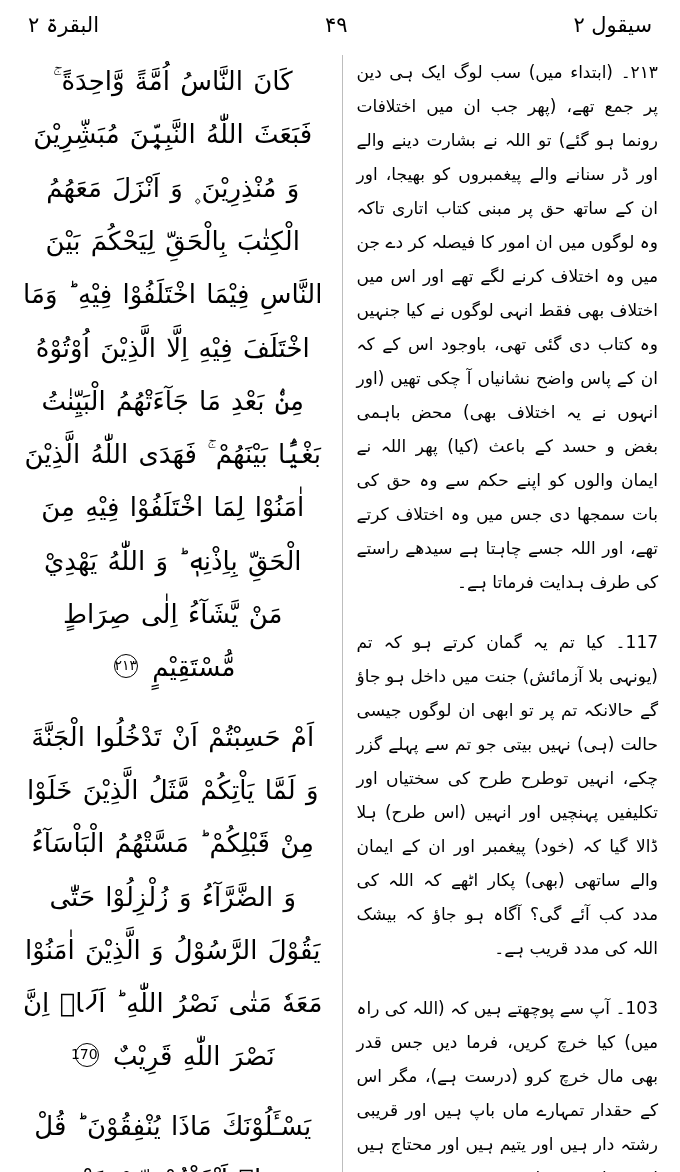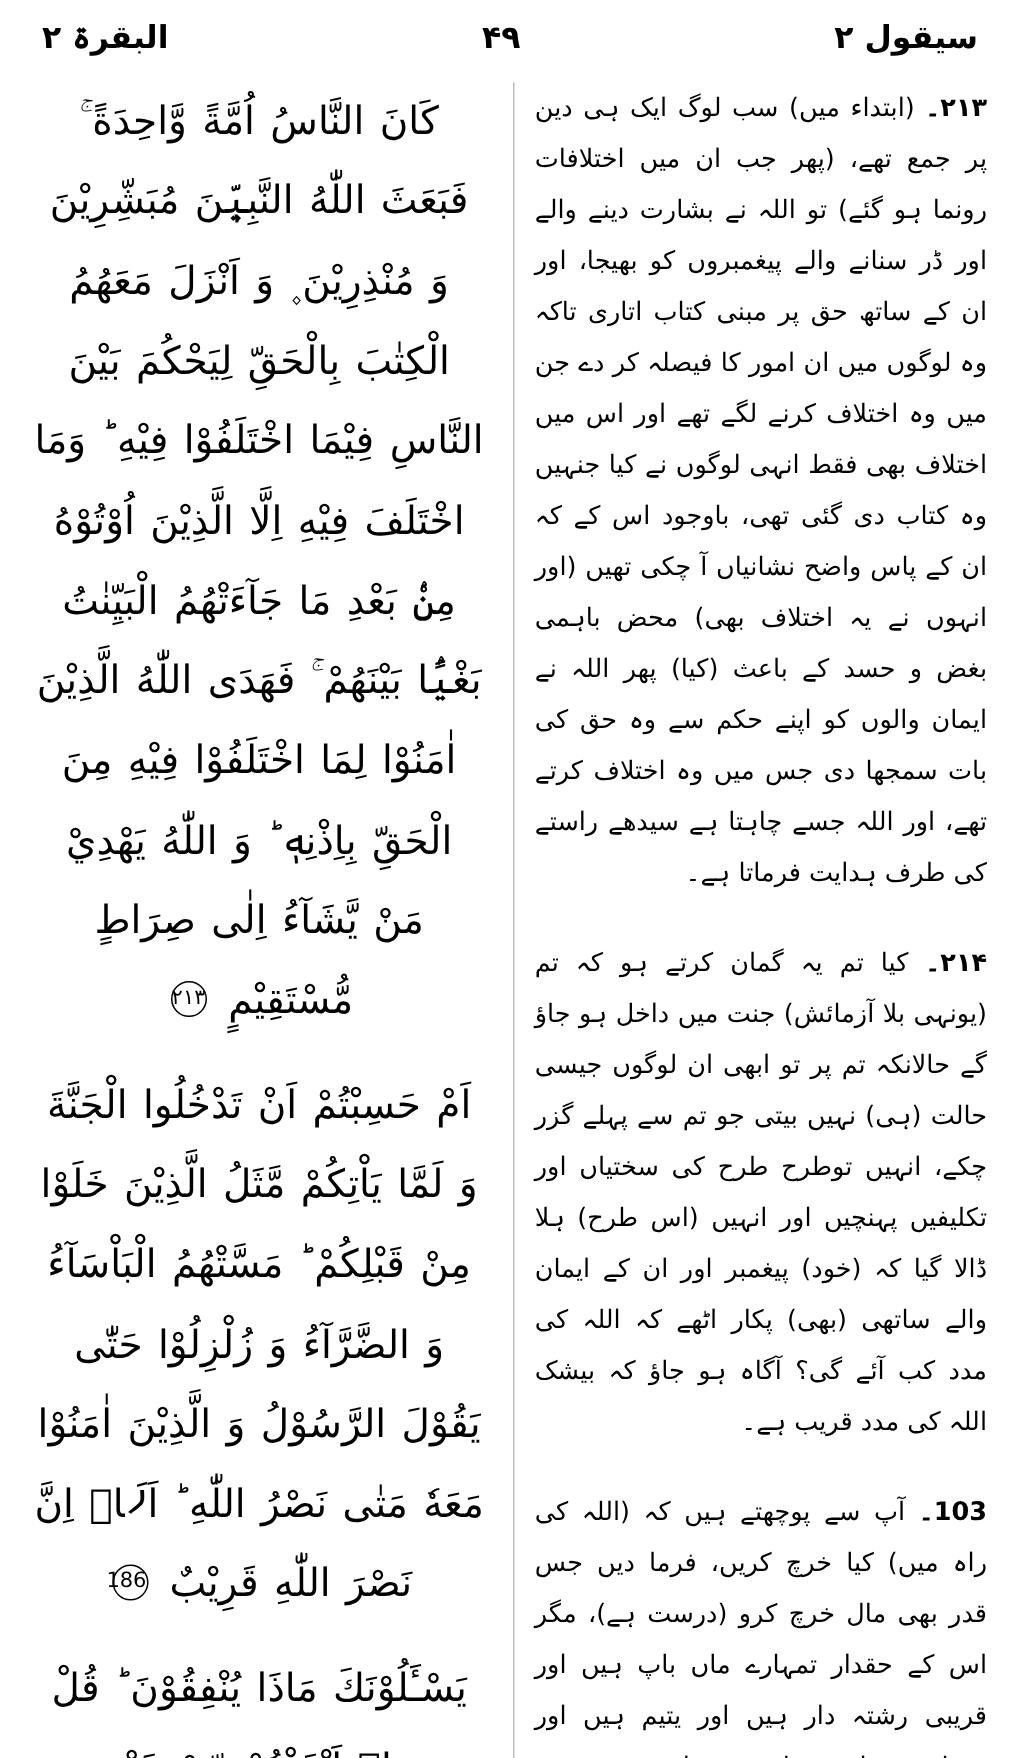--- a/index.html
+++ b/index.html
@@ -31,21 +31,21 @@
     flex-direction: row;
     justify-content: space-between;
     align-items: center;
     font-size: 21px;
     line-height: 1.1;
     padding: 0 6px 6px 6px;
     letter-spacing: 0;
   }
   .page-header .hdr-item {
     white-space: nowrap;
-    font-weight: 700;
+    font-weight: 400;
   }
   .hdr-right { text-align: left; }
   .hdr-center { text-align: center; }
   .hdr-left { text-align: left; }
 
   .rule {
     height: 1px;
     background: #111;
     width: 100%;
     margin: 2px 0 10px 0;
@@ -101,21 +101,21 @@
   .trans-block {
     font-family: "DejaVu Sans", "Liberation Sans", sans-serif;
     font-size: 17px;
     line-height: 2.0;
     margin-bottom: 26px;
     direction: rtl;
     text-align: justify;
     text-align-last: right;
   }
   .trans-block .v-num {
-    font-weight: 700;
+    font-weight: 400;
   }
 </style>
 </head>
 <body>
 
 <div class="page">
 
   <div class="page-header">
     <span class="hdr-item hdr-right">سیقول ۲</span>
     <span class="hdr-item hdr-center">۴۹</span>
@@ -127,41 +127,41 @@
   <div class="columns">
 
     <div class="col col-urdu">
 
       <div class="trans-block">
         <span class="v-num">۲۱۳۔</span>
         <span>(ابتداء میں) سب لوگ ایک ہی دین پر جمع تھے، (پھر جب ان میں اختلافات رونما ہو گئے) تو اللہ نے بشارت دینے والے اور ڈر سنانے والے پیغمبروں کو بھیجا، اور ان کے ساتھ حق پر مبنی کتاب اتاری تاکہ وہ لوگوں میں ان امور کا فیصلہ کر دے جن میں وہ اختلاف کرنے لگے تھے اور اس میں اختلاف بھی فقط انہی لوگوں نے کیا جنہیں وہ کتاب دی گئی تھی، باوجود اس کے کہ ان کے پاس واضح نشانیاں آ چکی تھیں (اور انہوں نے یہ اختلاف بھی) محض باہمی بغض و حسد کے باعث (کیا) پھر اللہ نے ایمان والوں کو اپنے حکم سے وہ حق کی بات سمجھا دی جس میں وہ اختلاف کرتے تھے، اور اللہ جسے چاہتا ہے سیدھے راستے کی طرف ہدایت فرماتا ہے۔</span>
       </div>
 
       <div class="trans-block">
-        <span class="v-num">۲۱۴۔</span>
+        <span class="v-num">117۔</span>
         <span>کیا تم یہ گمان کرتے ہو کہ تم (یونہی بلا آزمائش) جنت میں داخل ہو جاؤ گے حالانکہ تم پر تو ابھی ان لوگوں جیسی حالت (ہی) نہیں بیتی جو تم سے پہلے گزر چکے، انہیں توطرح طرح کی سختیاں اور تکلیفیں پہنچیں اور انہیں (اس طرح) ہلا ڈالا گیا کہ (خود) پیغمبر اور ان کے ایمان والے ساتھی (بھی) پکار اٹھے کہ اللہ کی مدد کب آئے گی؟ آگاہ ہو جاؤ کہ بیشک اللہ کی مدد قریب ہے۔</span>
       </div>
 
       <div class="trans-block">
         <span class="v-num">103۔</span>
         <span>آپ سے پوچھتے ہیں کہ (اللہ کی راہ میں) کیا خرچ کریں، فرما دیں جس قدر بھی مال خرچ کرو (درست ہے)، مگر اس کے حقدار تمہارے ماں باپ ہیں اور قریبی رشتہ دار ہیں اور یتیم ہیں اور محتاج ہیں اور مسافر ہیں، اور</span>
       </div>
 
     </div>
 
     <div class="col col-arabic">
 
       <div class="ayah-block">
         <span>كَانَ النَّاسُ اُمَّةً وَّاحِدَةً ۚ فَبَعَثَ اللّٰهُ النَّبِيّٖنَ مُبَشِّرِيْنَ وَ مُنْذِرِيْنَ ۪ وَ اَنْزَلَ مَعَهُمُ الْكِتٰبَ بِالْحَقِّ لِيَحْكُمَ بَيْنَ النَّاسِ فِيْمَا اخْتَلَفُوْا فِيْهِ ؕ وَمَا اخْتَلَفَ فِيْهِ اِلَّا الَّذِيْنَ اُوْتُوْهُ مِنْۢ بَعْدِ مَا جَآءَتْهُمُ الْبَيِّنٰتُ بَغْيًۢا بَيْنَهُمْ ۚ فَهَدَى اللّٰهُ الَّذِيْنَ اٰمَنُوْا لِمَا اخْتَلَفُوْا فِيْهِ مِنَ الْحَقِّ بِاِذْنِهٖ ؕ وَ اللّٰهُ يَهْدِيْ مَنْ يَّشَآءُ اِلٰى صِرَاطٍ مُّسْتَقِيْمٍ</span>
         <span class="ayah-num">۲۱۳</span>
       </div>
 
       <div class="ayah-block">
         <span>اَمْ حَسِبْتُمْ اَنْ تَدْخُلُوا الْجَنَّةَ وَ لَمَّا يَاْتِكُمْ مَّثَلُ الَّذِيْنَ خَلَوْا مِنْ قَبْلِكُمْ ؕ مَسَّتْهُمُ الْبَاْسَآءُ وَ الضَّرَّآءُ وَ زُلْزِلُوْا حَتّٰى يَقُوْلَ الرَّسُوْلُ وَ الَّذِيْنَ اٰمَنُوْا مَعَهٗ مَتٰى نَصْرُ اللّٰهِ ؕ اَلَاۤ اِنَّ نَصْرَ اللّٰهِ قَرِيْبٌ</span>
-        <span class="ayah-num">186</span>
+        <span class="ayah-num">170</span>
       </div>
 
       <div class="ayah-block">
         <span>يَسْـَٔلُوْنَكَ مَاذَا يُنْفِقُوْنَ ؕ قُلْ مَاۤ اَنْفَقْتُمْ مِّنْ خَيْرٍ فَلِلْوَالِدَيْنِ وَ الْاَقْرَبِيْنَ وَ الْيَتٰمٰى وَ الْمَسٰكِيْنِ</span>
       </div>
 
     </div>
 
   </div>
 

